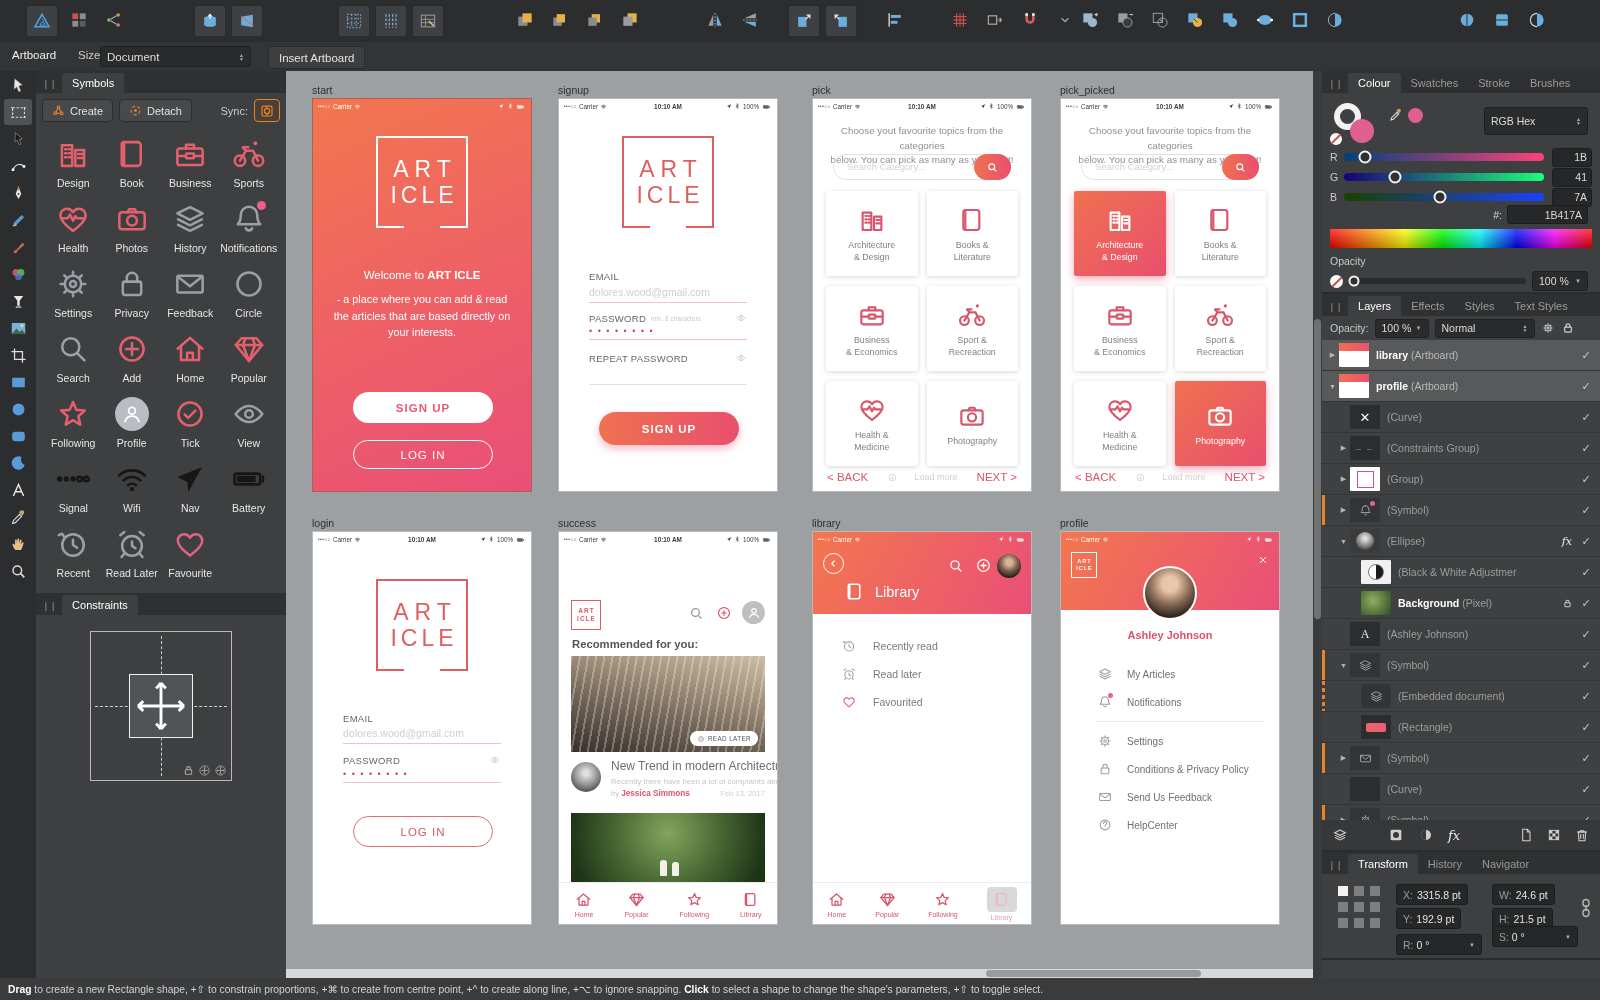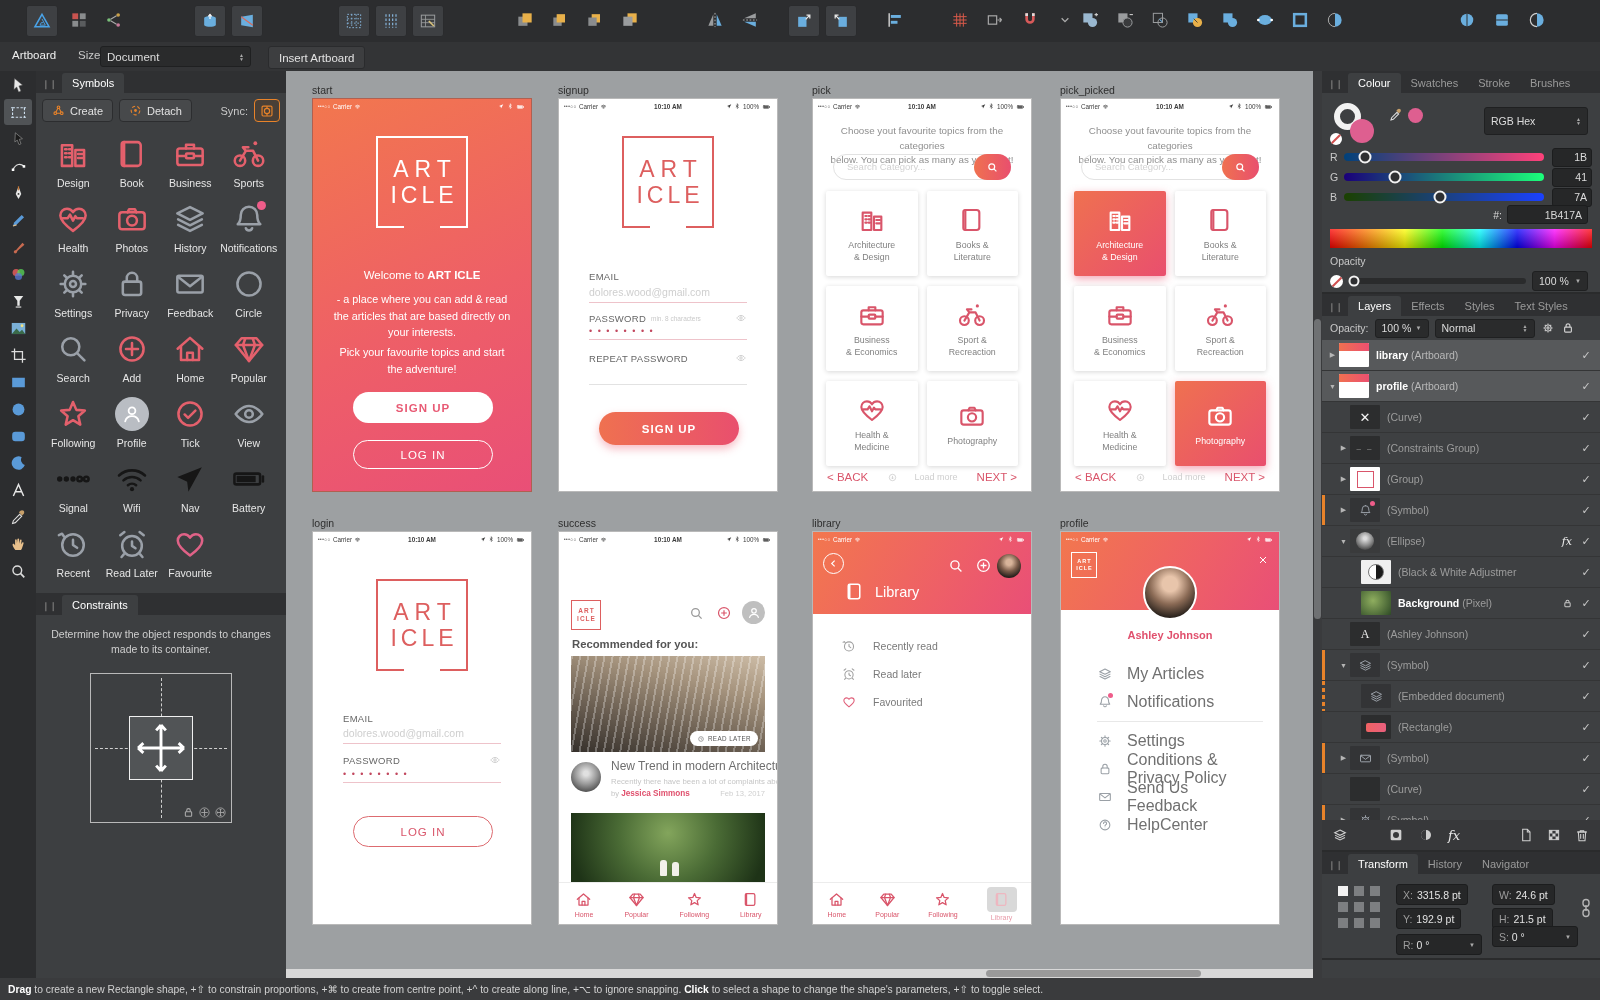--- a/index.html
+++ b/index.html
@@ -156,21 +156,21 @@
   .lib-item .ll{margin-left:16px;font-size:10.5px;color:#7a7a7a}
   
   .pro-hd{position:absolute;left:0;right:0;top:0;height:78px;background:linear-gradient(120deg,#f2774e 0%,#ee5f67 60%,#e94f77 100%)}
   .pro-logo{left:10px;top:20px;color:#fff}
   .pro-x{position:absolute;right:10px;top:22px;width:12px;height:12px;color:#fff}
   .pro-ava{position:absolute;left:50%;transform:translateX(-50%);top:34px;width:54px;height:54px;border-radius:50%;border:2.5px solid #fff;box-sizing:border-box;background:radial-gradient(circle at 50% 32%,#e8c5ab 18%,#8a6a55 48%,#2c241e 78%);z-index:3}
   .pro-name{top:97px;font-size:11px;font-weight:bold;color:#e0506d}
   .pro-menu{position:absolute;left:36px;right:16px;top:128px}
   .pro-item{height:28px;display:flex;align-items:center;color:#9aa0a6}
   .pro-item svg{width:16px;height:16px}
-  .pro-item .pl{margin-left:14px;font-size:16px;color:#707070}
+  .pro-item .pl{margin-left:14px;font-size:10px;color:#707070}
   .pro-div{border-top:1px solid #e8e8e8;margin:5px 0}
   .bell-wrap{position:relative;display:flex}
   .bell-wrap .dot{position:absolute;right:0px;top:-1px;width:5px;height:5px;border-radius:50%;background:#ef5d8a}
   
   #vscroll{position:absolute;left:1313px;top:71px;width:9px;height:907px;background:#3a3b3d}
   #vscroll .thumb{position:absolute;left:1px;width:7px;top:248px;height:300px;background:#6f7173;border-radius:4px}
   #hscroll{position:absolute;left:0;right:0;bottom:0;height:9px;background:#d8d8d8}
   #hscroll .thumb{position:absolute;top:1px;height:7px;left:700px;width:215px;background:#9a9a9a;border-radius:4px}
   
   #right-panel{position:absolute;left:1322px;top:71px;width:278px;height:907px;background:#3d3f41;color:#d8d8d8}
@@ -911,24 +911,20 @@
           </svg>
         </span>
         <div class="sym-label">Favourite</div>
       </div>
     </div>
   <div id="constraints-panel">
     <div class="tabstrip">
       <span class="handle">❙❙</span>
       <span class="tab active">Constraints</span>
     </div>
-    <div id="cst-desc">
-      <div>Determine how the object responds to changes</div>
-      <div>made to its container.</div>
-    </div>
     <div id="cst-diagram">
       <div class="cst-vline"></div>
       <div class="cst-hline"></div>
       <div id="cst-inner">
         <svg viewBox="0 0 24 24" fill="none" stroke="currentColor" stroke-width="1.2">
             <path d="M12 2.5v19M2.5 12h19M12 2.5l-2 2.2M12 2.5l2 2.2M12 21.5l-2-2.2M12 21.5l2-2.2M2.5 12l2.2-2M2.5 12l2.2 2M21.5 12l-2.2-2M21.5 12l-2.2 2"></path>
           </svg>
       </div>
       <div id="cst-icons">
         <svg viewBox="0 0 24 24" fill="none" stroke="currentColor" stroke-width="2">
@@ -973,21 +969,20 @@
               <path d="M20.8 10.4v3.2"></path>
             </svg>
           </span>
         </div>
       <div class="logo-big logo-white">
         <span class="lg1">ART</span>
           <span class="lg2">ICLE</span>
       </div>
       <div class="center-text st-welcome"><span>Welcome to </span><b>ART ICLE</b></div>
       <div class="center-text st-p1">- a place where you can add &amp; read the articles that are based directly on your interests.</div>
-      <div class="center-text st-p2">Pick your favourite topics and start the adventure!</div>
       <div class="btn st-signup">SIGN UP</div>
       <div class="btn st-login">LOG IN</div>
     </div>
   </div>
 
   <div class="ab" style="left:272px;top:13px">
     <div class="ab-label">signup</div>
     <div class="phone">
       <div class="pstat dark">
           <span class="ps-dots">•••○○</span>

